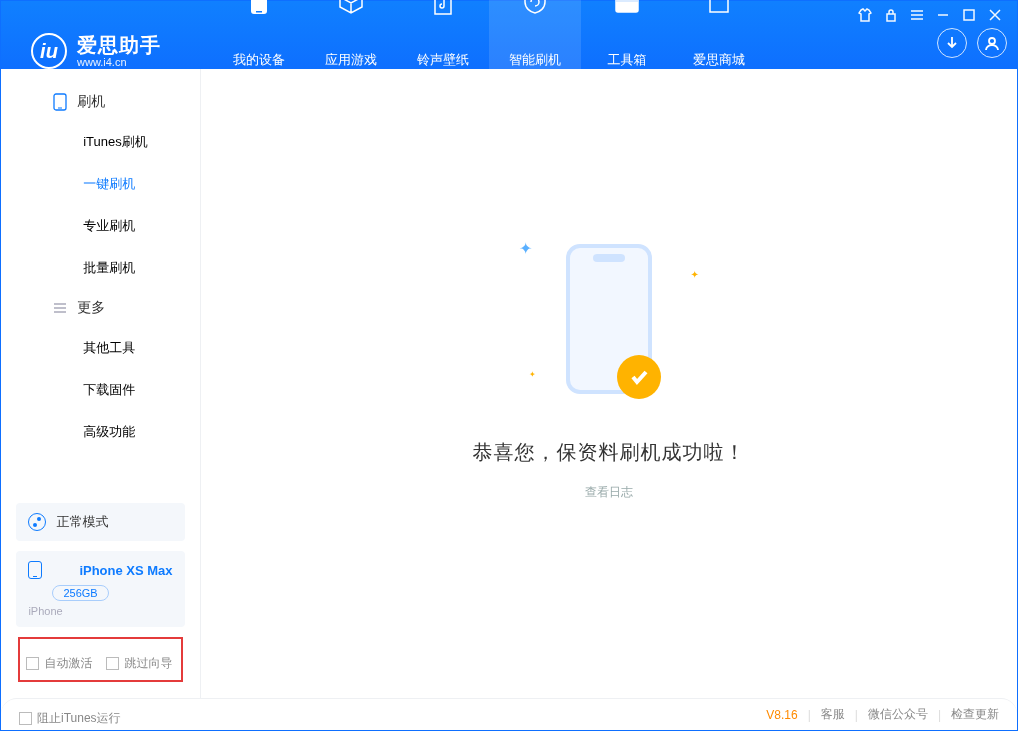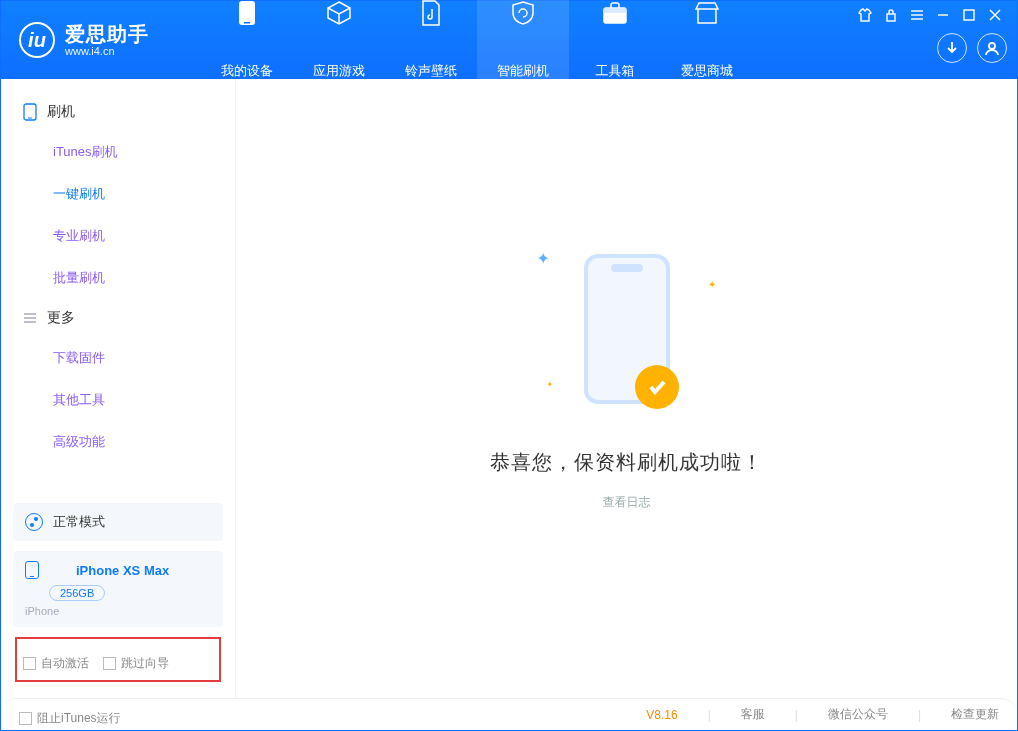--- a/index.html
+++ b/index.html
@@ -1,41 +1,41 @@
 <!DOCTYPE html>
 <html><head>
 <meta charset="utf-8">
 <style>
 * { margin: 0; padding: 0; box-sizing: border-box; font-family: "Microsoft YaHei", "PingFang SC", sans-serif; }
 body { background: #fff; }
 .window { width: 1018px; height: 731px; border: 1px solid #0e6fff; display: flex; flex-direction: column; }
-.header { height: 78px; background: linear-gradient(to bottom, #1080ff, #0e6fff); display: flex; align-items: center; color: #fff; position: relative; }
+.header { height: 68px; background: linear-gradient(to bottom, #1080ff, #0e6fff); display: flex; align-items: flex-end; color: #fff; position: relative; padding-left: 12px; }
 .logo-area { display: flex; align-items: center; padding: 0 20px 0 18px; width: 200px; }
 .logo-icon { width: 36px; height: 36px; border: 2px solid #fff; border-radius: 50%; display: flex; align-items: center; justify-content: center; font-weight: bold; font-size: 20px; font-style: italic; margin-right: 10px; }
 .logo-text { display: flex; flex-direction: column; line-height: 1.1; }
 .logo-title { font-size: 20px; font-weight: bold; letter-spacing: 1px; }
 .logo-sub { font-size: 11px; opacity: .9; }
 .nav { display: flex; }
 .nav-item { width: 92px; display: flex; flex-direction: column; align-items: center; justify-content: center; cursor: pointer; position: relative; gap: 32px; }
 .nav-item.active { background: rgba(255,255,255,.12); }
 .nav-icon { width: 26px; height: 26px; margin-bottom: 4px; display: flex; align-items: center; justify-content: center; }
 .nav-label { font-size: 13px; }
 .header-right { position: absolute; right: 0; top: 0; display: flex; flex-direction: column; align-items: flex-end; height: 100%; padding-right: 10px; }
 .win-controls { display: flex; gap: 10px; padding-top: 6px; padding-right: 4px; }
 .win-btn { width: 16px; height: 16px; display: flex; align-items: center; justify-content: center; cursor: pointer; opacity: .95; }
 .win-btn svg { stroke: #fff; fill: none; stroke-width: 1.5; }
 .header-actions { display: flex; gap: 10px; align-items: center; flex: 1; padding-bottom: 6px; }
 .circ-btn { width: 30px; height: 30px; border: 1.5px solid rgba(255,255,255,.8); border-radius: 50%; display: flex; align-items: center; justify-content: center; cursor: pointer; }
 .circ-btn svg { stroke: #fff; fill: none; stroke-width: 1.8; }
 .body { flex: 1; display: flex; min-height: 0; }
-.sidebar { width: 235px; border-right: 1px solid #eef0f3; display: flex; flex-direction: column; }
+.sidebar { width: 200px; border-right: 1px solid #eef0f3; display: flex; flex-direction: column; align-items: center; }
 .side-scroll { flex: 1; overflow: auto; padding-top: 14px; }
 .side-group-header { display: flex; align-items: center; padding: 10px 22px; font-size: 14px; color: #333; font-weight: 500; }
 .side-group-header svg { margin-right: 10px; }
-.side-item { padding: 12px 22px 12px 52px; font-size: 13px; color: #8b5cf6; cursor: pointer; }
+.side-item { padding: 12px 22px 12px 52px; font-size: 13px; color: #000000; cursor: pointer; }
 .side-item.active { color: #0e7bff; }
 .side-bottom { padding: 10px 12px; }
 .mode-card, .device-card { background: #f4f7fb; border-radius: 4px; padding: 10px 12px; margin-bottom: 10px; font-size: 13px; color: #333; }
 .mode-card { display: flex; align-items: center; }
 .mode-icon { width: 18px; height: 18px; border: 1.5px solid #0e7bff; border-radius: 50%; position: relative; margin-right: 10px; }
 .mode-icon::before, .mode-icon::after { content: ""; position: absolute; width: 4px; height: 4px; background: #0e7bff; border-radius: 50%; }
 .mode-icon::before { top: 3px; left: 8px; }
 .mode-icon::after { bottom: 3px; right: 8px; }
 .device-card .dev-top { display: flex; align-items: center; font-weight: 600; color: #0e7bff; margin-bottom: 6px; gap: 27px; }
 .dev-phone-icon { width: 14px; height: 18px; border: 1.5px solid #0e7bff; border-radius: 3px; margin-right: 10px; position: relative; }
@@ -50,21 +50,21 @@
 .phone-draw { width: 86px; height: 150px; border: 4px solid #cfe3ff; border-radius: 14px; background: #f2f7ff; position: relative; }
 .phone-draw::before { content: ""; position: absolute; top: 6px; left: 50%; transform: translateX(-50%); width: 32px; height: 8px; background: #cfe3ff; border-radius: 5px; }
 .sparkle { position: absolute; font-size: 16px; color: #ffb300; }
 .check-badge { position: absolute; width: 44px; height: 44px; background: #ffb300; border-radius: 50%; bottom: 20px; right: 78px; display: flex; align-items: center; justify-content: center; }
 .check-badge svg { stroke: #fff; stroke-width: 4; fill: none; }
 .success-text { font-size: 20px; color: #333; margin-top: 20px; letter-spacing: 1px; }
 .ok-btn { margin-top: 28px; width: 150px; height: 40px; border: 1px solid #d9dde3; background: #fff; font-size: 14px; color: #333; cursor: pointer; border-radius: 2px; }
 .log-link { margin-top: 18px; font-size: 12px; color: #9aa; cursor: pointer; }
 .statusbar { height: 32px; border-top: 1px solid #eef0f3; display: flex; align-items: center; padding: 0 18px; font-size: 12px; color: #888; border-radius: 16px; }
 .statusbar .cb { font-size: 12px; color: #888; }
-.status-right { margin-left: auto; display: flex; align-items: center; gap: 30px; }
+.status-right { margin-left: auto; display: flex; align-items: center; gap: 10px; }
 .status-link { color: #888; cursor: pointer; }
 .status-sep { color: #ddd; }
 .version { color: #ff8a00; }
 </style>
 </head>
 <body>
 
 <div class="window">
   <div class="header">
     <div class="logo-area">
@@ -193,22 +193,22 @@
         <div class="side-item active">一键刷机</div>
         <div class="side-item">专业刷机</div>
         <div class="side-item">批量刷机</div>
 
         <div class="side-group-header">
           <svg width="14" height="12" viewBox="0 0 14 12">
               <path d="M1 2 H13 M1 6 H13 M1 10 H13" stroke="#aab" stroke-width="1.3"></path>
             </svg>
           <span>更多</span>
         </div>
+        <div class="side-item">其他工具</div>
         <div class="side-item">下载固件</div>
-        <div class="side-item">其他工具</div>
         <div class="side-item">高级功能</div>
       </div>
 
       <div class="side-bottom">
         <div class="mode-card">
           <span class="mode-icon"></span>
           <span>正常模式</span>
         </div>
         <div class="device-card">
           <div class="dev-top">

